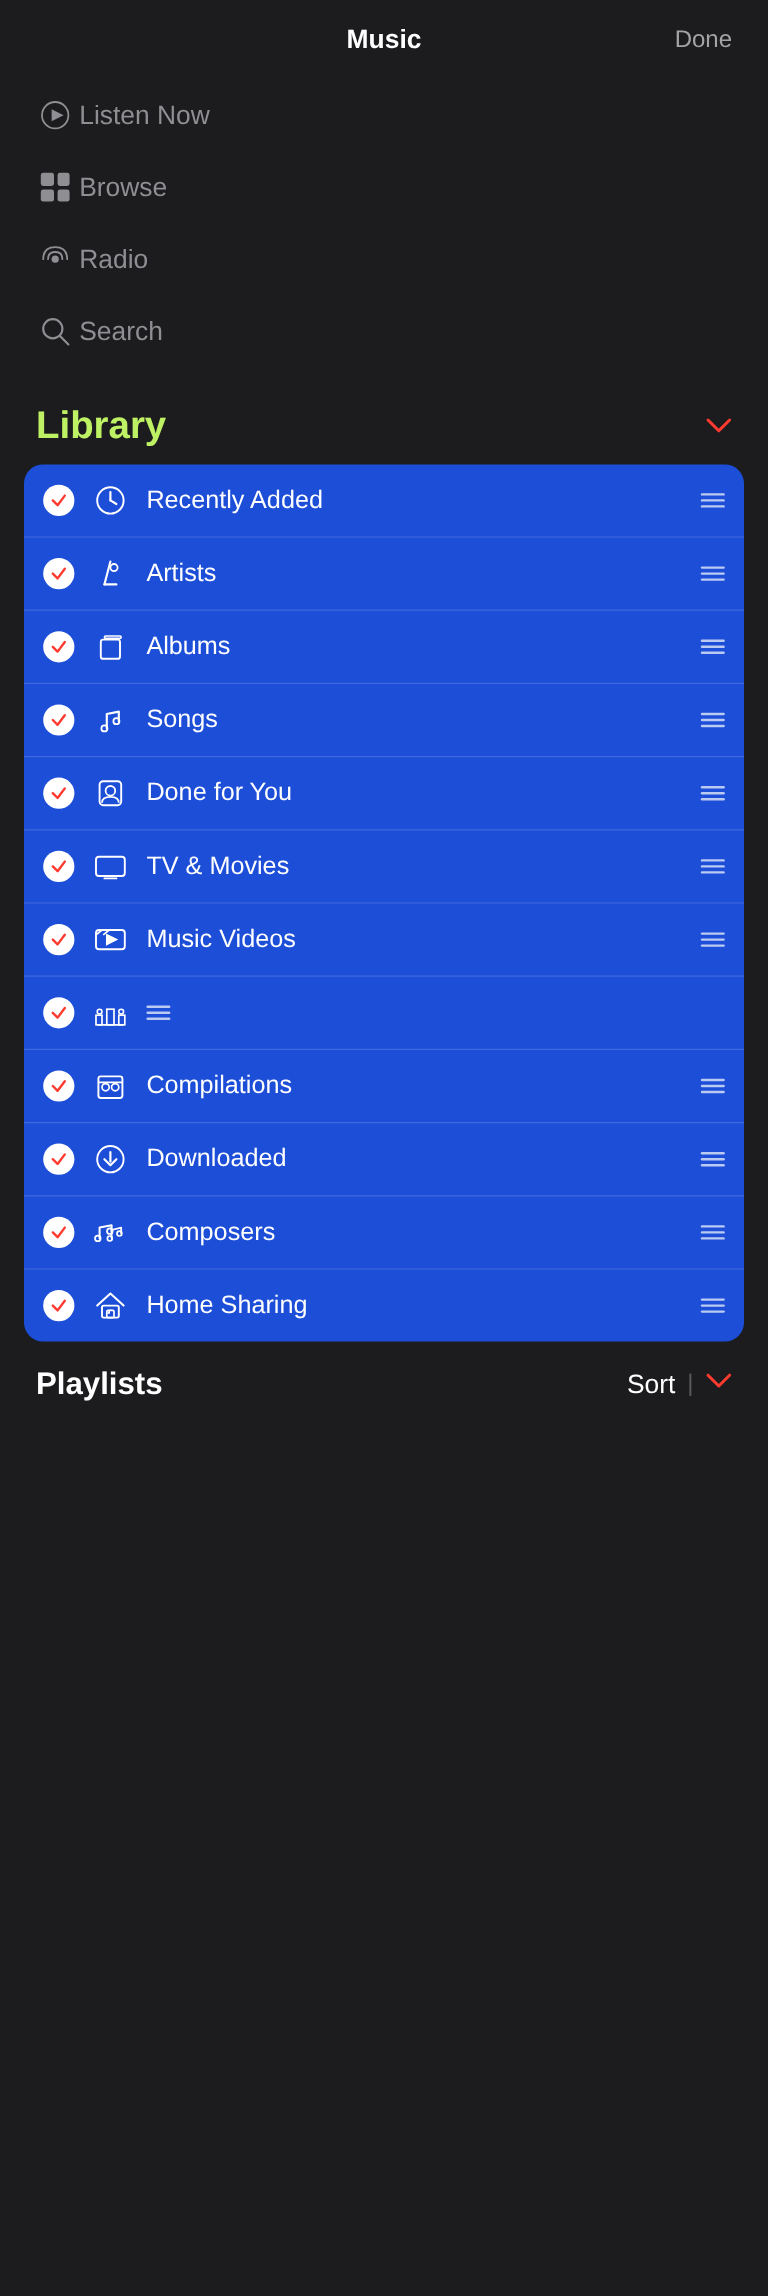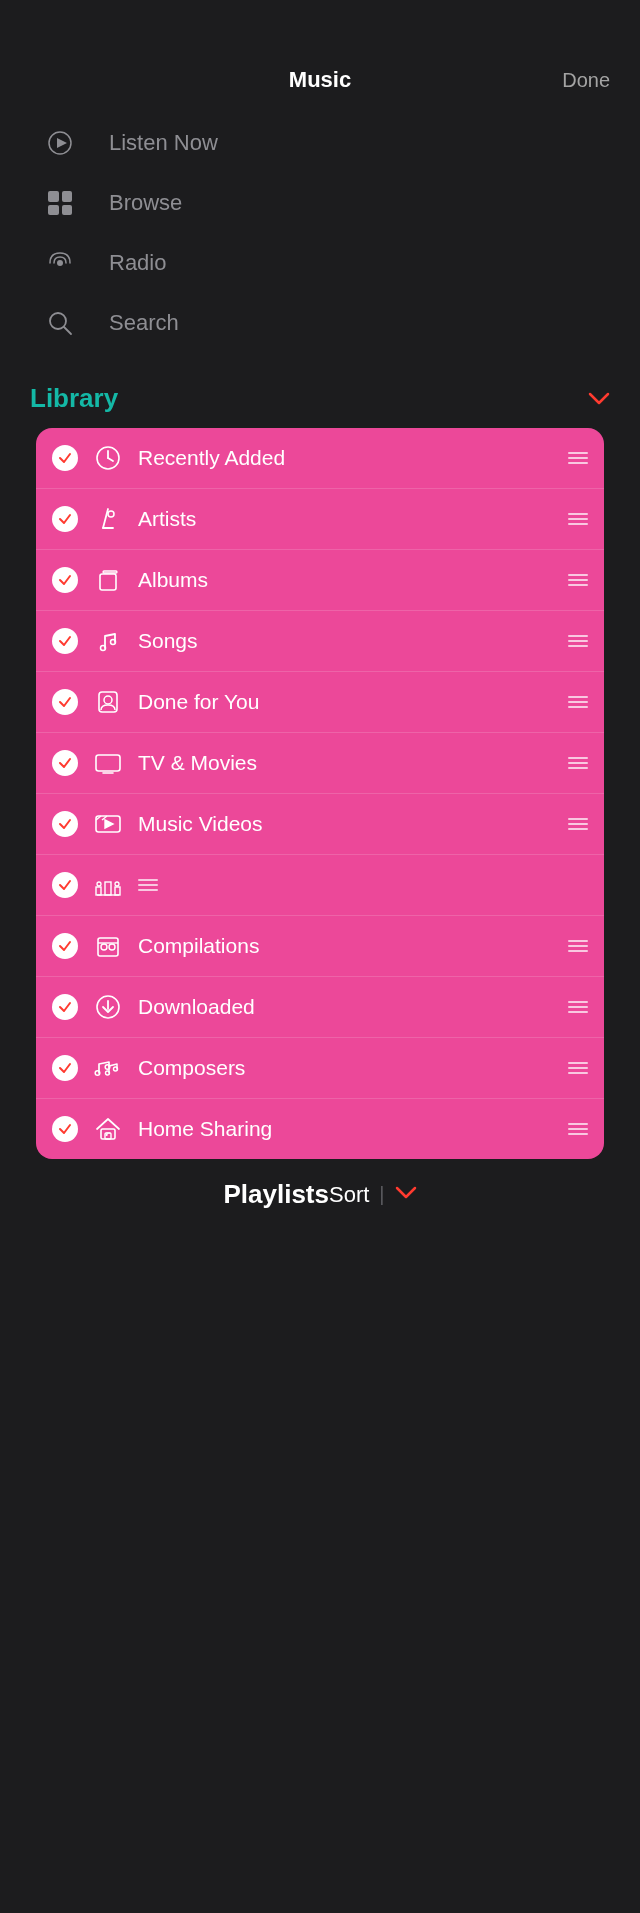--- a/index.html
+++ b/index.html
@@ -16,21 +16,20 @@
       color: #ffffff;
       overflow-x: hidden;
     }
 
     .header {
       display: flex;
       justify-content: center;
       align-items: center;
       padding: 20px 30px 10px;
       position: relative;
-      margin-top: 47px;
     }
 
     .header-title {
       font-size: 22px;
       font-weight: 600;
       color: #ffffff;
       text-align: center;
     }
 
     .header-done {
@@ -42,22 +41,22 @@
       cursor: pointer;
     }
 
     .nav-section {
       padding: 10px 0 20px;
     }
 
     .nav-item {
       display: flex;
       align-items: center;
-      padding: 14px 44px;
-      gap: 33px;
+      padding: 14px 30px;
+      gap: 4px;
       cursor: pointer;
     }
 
     .nav-icon {
       width: 32px;
       height: 32px;
       display: flex;
       align-items: center;
       justify-content: center;
       color: #8e8e93;
@@ -72,33 +71,33 @@
     }
 
     .section-header {
       display: flex;
       align-items: center;
       justify-content: space-between;
       padding: 10px 30px 14px;
     }
 
     .section-title {
-      font-size: 26px;
+      font-size: 32px;
       font-weight: 700;
-      color: #14b8a6;
+      color: #bef264;
     }
 
     .chevron-down {
       color: #ff3b30;
       font-size: 22px;
     }
 
     .library-list {
-      margin: 0 36px;
-      background-color: #ec4899;
+      margin: 0 20px;
+      background-color: #1d4ed8;
       border-radius: 16px;
       overflow: hidden;
     }
 
     .library-item {
       display: flex;
       align-items: center;
       padding: 14px 16px;
       gap: 14px;
       border-bottom: 1px solid rgba(255,255,255,0.15);
@@ -156,21 +155,21 @@
       display: block;
       width: 20px;
       height: 2px;
       background: rgba(255,255,255,0.7);
       border-radius: 1px;
     }
 
     .playlists-header {
       display: flex;
       align-items: center;
-      justify-content: center;
+      justify-content: space-between;
       padding: 20px 30px 10px;
     }
 
     .playlists-title {
       font-size: 26px;
       font-weight: 700;
       color: #ffffff;
     }
 
     .playlists-right {

